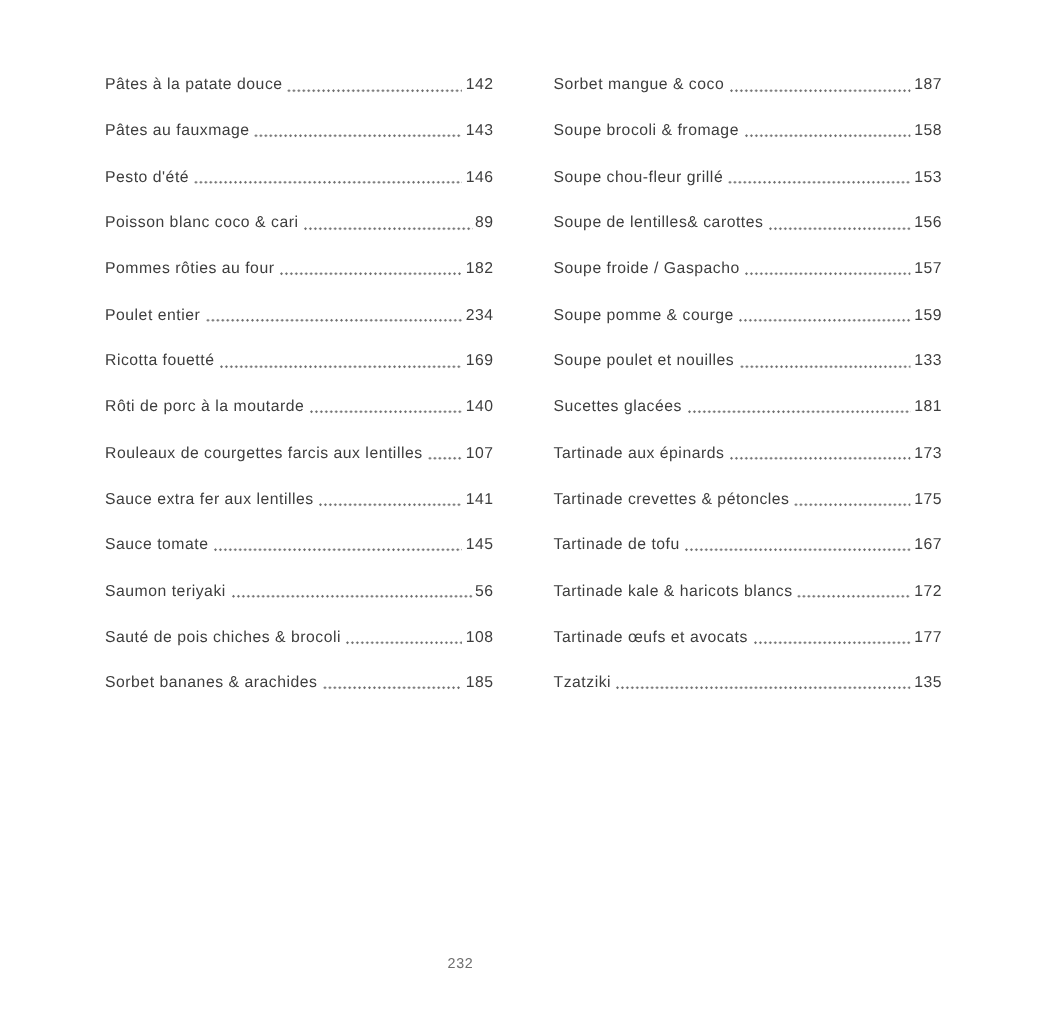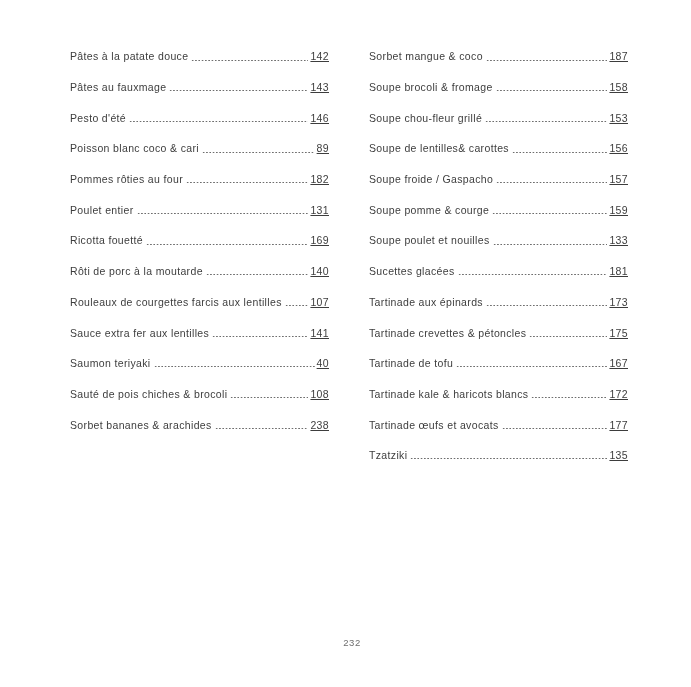--- a/index.html
+++ b/index.html
@@ -48,32 +48,30 @@
     min-width: 8px;
     height: 13px;
     margin: 0 2px 0 3px;
     background-image: radial-gradient(circle, #6e6e6e 0.7px, rgba(0,0,0,0) 0.95px);
     background-size: 3.3px 3.3px;
     background-repeat: repeat-x;
     background-position: left bottom 1px;
   }
   .num {
     flex: 0 0 auto;
-    text-decoration: underline;
   }
   .folio {
     position: absolute;
     left: 0;
     top: 637px;
     width: 100%;
     text-align: center;
     font-size: 9.5px;
     letter-spacing: 0.5px;
     color: #6e6e6e;
-    margin-left: 45px;
   }
 </style>
 </head>
 <body>
 
 <div class="page">
   <div class="columns">
 
     <div class="col">
       <div class="row">
@@ -97,21 +95,21 @@
           <span class="num">89</span>
         </div>
       <div class="row">
           <span class="lbl">Pommes rôties au four</span>
           <span class="dots"></span>
           <span class="num">182</span>
         </div>
       <div class="row">
           <span class="lbl">Poulet entier</span>
           <span class="dots"></span>
-          <span class="num">131</span>
+          <span class="num">234</span>
         </div>
       <div class="row">
           <span class="lbl">Ricotta fouetté</span>
           <span class="dots"></span>
           <span class="num">169</span>
         </div>
       <div class="row">
           <span class="lbl">Rôti de porc à la moutarde</span>
           <span class="dots"></span>
           <span class="num">140</span>
@@ -120,33 +118,38 @@
           <span class="lbl">Rouleaux de courgettes farcis aux lentilles</span>
           <span class="dots"></span>
           <span class="num">107</span>
         </div>
       <div class="row">
           <span class="lbl">Sauce extra fer aux lentilles</span>
           <span class="dots"></span>
           <span class="num">141</span>
         </div>
       <div class="row">
+          <span class="lbl">Sauce tomate</span>
+          <span class="dots"></span>
+          <span class="num">145</span>
+        </div>
+      <div class="row">
           <span class="lbl">Saumon teriyaki</span>
           <span class="dots"></span>
-          <span class="num">40</span>
+          <span class="num">56</span>
         </div>
       <div class="row">
           <span class="lbl">Sauté de pois chiches &amp; brocoli</span>
           <span class="dots"></span>
           <span class="num">108</span>
         </div>
       <div class="row">
           <span class="lbl">Sorbet bananes &amp; arachides</span>
           <span class="dots"></span>
-          <span class="num">238</span>
+          <span class="num">185</span>
         </div>
     </div>
 
     <div class="col">
       <div class="row">
           <span class="lbl">Sorbet mangue &amp; coco</span>
           <span class="dots"></span>
           <span class="num">187</span>
         </div>
       <div class="row">

